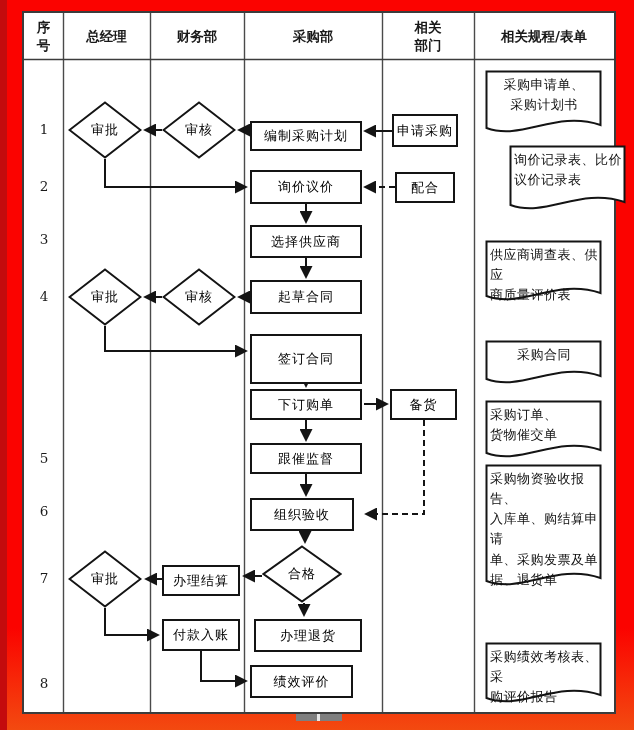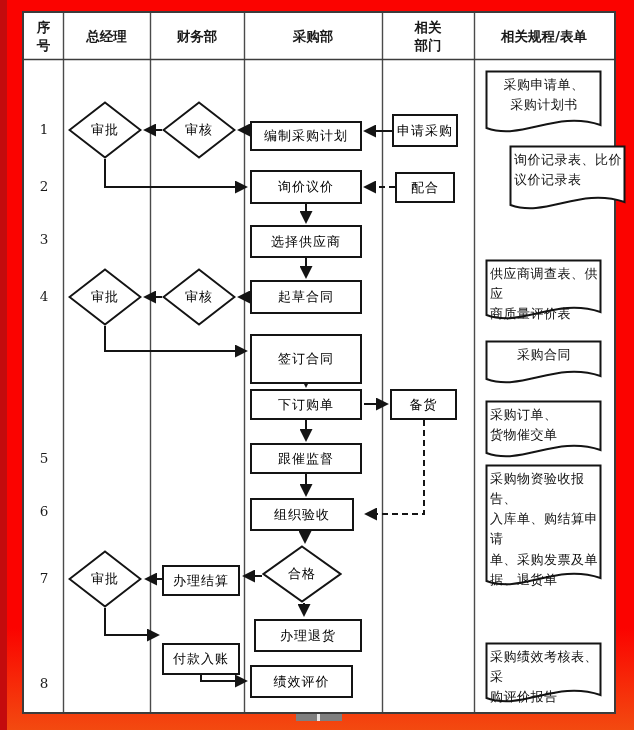--- a/index.html
+++ b/index.html
@@ -168,21 +168,21 @@
         </div>
         <div class="node rect" style="left:138px;top:552px;width:78px;height:31px;">
           <span class="lbl">办理结算</span>
         </div>
         <div class="node diamond" style="left:44px;top:537px;width:74px;height:58px;">
           <svg width="74" height="58">
             <polygon points="37,1.5 72.5,29 37,56.5 1.5,29" fill="#fff" stroke="#141414" stroke-width="2"></polygon>
           </svg>
           <span class="lbl">审批</span>
         </div>
-        <div class="node rect" style="left:138px;top:606px;width:78px;height:32px;margin-top:24px;">
+        <div class="node rect" style="left:138px;top:606px;width:78px;height:32px;">
           <span class="lbl">付款入账</span>
         </div>
         <div class="node rect" style="left:230px;top:606px;width:108px;height:33px;">
           <span class="lbl">办理退货</span>
         </div>
         <div class="node rect" style="left:226px;top:652px;width:103px;height:33px;">
           <span class="lbl">绩效评价</span>
         </div>
       </div>
     <div class="layer" id="docs-layer">
@@ -193,21 +193,21 @@
           <div class="dtext">采购申请单、
 采购计划书</div>
         </div>
         <div class="doc" style="left:461px;top:132px;width:117px;height:68px;margin-left:24px;">
           <svg width="117" height="74">
             <path d="M1.5,1.5 L1.5,60 C 37.44,73 70.2,42 115.5,57 L 115.5,1.5 Z" fill="#fff" stroke="#141414" stroke-width="2"></path>
           </svg>
           <div class="dtext">询价记录表、比价
 议价记录表</div>
         </div>
-        <div class="doc" style="left:461px;top:246px;width:117px;height:64px;">
+        <div class="doc" style="left:461px;top:227px;width:117px;height:64px;">
           <svg width="117" height="70">
             <path d="M1.5,1.5 L1.5,56 C 37.44,69 70.2,38 115.5,53 L 115.5,1.5 Z" fill="#fff" stroke="#141414" stroke-width="2"></path>
           </svg>
           <div class="dtext">供应商调查表、供应
 商质量评价表</div>
         </div>
         <div class="doc center" style="left:461px;top:327px;width:117px;height:47px;">
           <svg width="117" height="53">
             <path d="M1.5,1.5 L1.5,39 C 37.44,52 70.2,21 115.5,36 L 115.5,1.5 Z" fill="#fff" stroke="#141414" stroke-width="2"></path>
           </svg>

